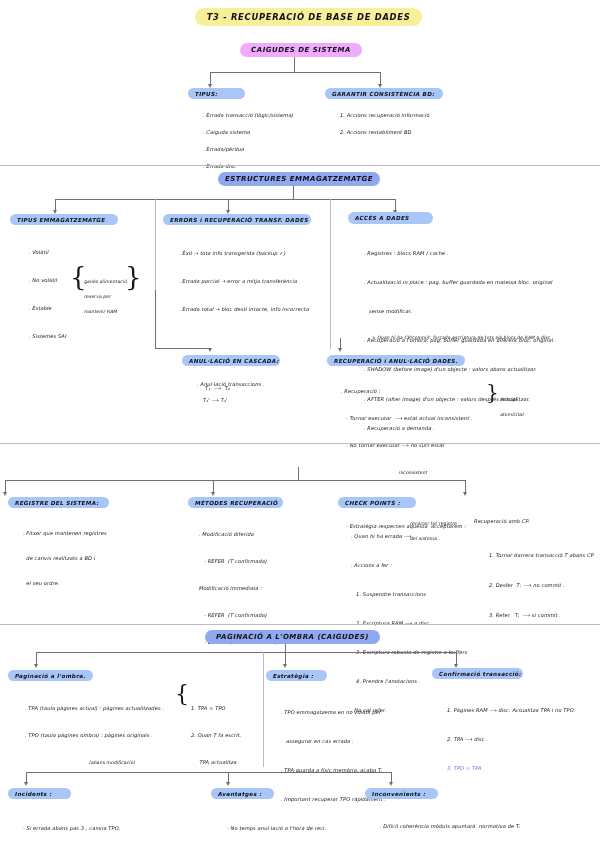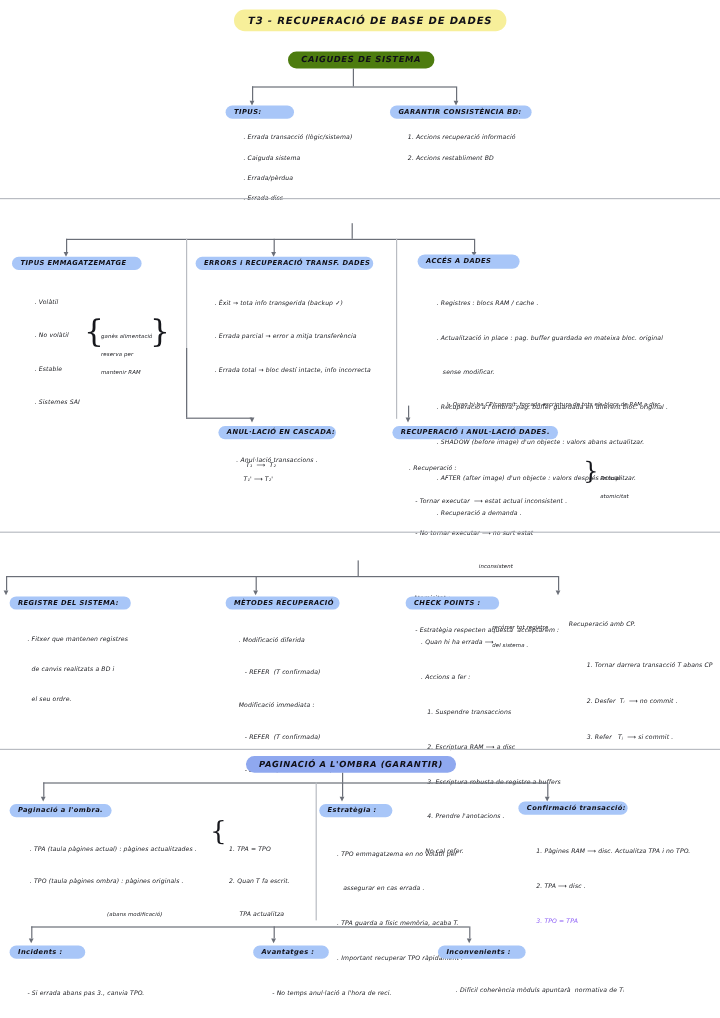--- a/index.html
+++ b/index.html
@@ -10,21 +10,21 @@
   }
   .page{position:relative;width:600px;height:720px;}
   .txt{position:absolute;font-size:5.1px;line-height:8.6px;letter-spacing:.1px;
        font-style:italic;white-space:pre;color:#16171c;}
   .small{font-size:4.5px;line-height:7.6px;}
 
   
   .pill{position:absolute;border-radius:999px;display:flex;align-items:center;
         justify-content:center;font-size:5.6px;font-style:italic;font-weight:bold;
         letter-spacing:.35px;color:#101018;white-space:nowrap;padding:0 6px;}
-  .pill.blue{background:#4d7c0f;}
+  .pill.blue{background:#f0abfc;}
   .pill.blue2{background:#a8c6f8;}
   .pill.purple{background:#8fa8ef;}
   .pill.yellow{background:#f7ef9a;}
   .pill.big{font-size:7px;letter-spacing:.5px;}
   .pill.title{font-size:8.4px;letter-spacing:.7px;}
 
   
   .ln{position:absolute;background:#6b6f78;}
   .ln.h{height:1px;}
   .ln.v{width:1px;}
@@ -60,20 +60,21 @@
   </div>
 
   <div class="pill blue2" style="left:325px;top:88px;width:105px;height:11px;justify-content:flex-start;padding-left:7px;">GARANTIR CONSISTÈNCIA BD:</div>
   <div class="txt" style="left:333px;top:102px;">
     <span>1. Accions recuperació informació</span><br>
     <span>2. Accions restabliment BD</span>
   </div>
 
   <div class="sep" style="top:165px;"></div>
 
+  <div class="pill purple big" style="left:218px;top:172px;width:150px;height:14px;">ESTRUCTURES  EMMAGATZEMATGE</div>
   <div class="ln v" style="left:293px;top:186px;height:13px;"></div>
   <div class="ln h" style="left:55px;top:199px;width:340px;"></div>
   <div class="ln v" style="left:55px;top:199px;height:11px;"></div>
   <div class="ln v" style="left:228px;top:199px;height:11px;"></div>
   <div class="ln v" style="left:395px;top:199px;height:11px;"></div>
   <div class="arrow" style="left:52.5px;top:210px;"></div>
   <div class="arrow" style="left:225.5px;top:210px;"></div>
   <div class="arrow" style="left:392.5px;top:210px;"></div>
 
   <div class="pill blue2" style="left:10px;top:214px;width:95px;height:11px;justify-content:flex-start;padding-left:7px;">TIPUS  EMMAGATZEMATGE</div>
@@ -185,21 +186,21 @@
   </div>
   <div class="txt" style="left:474px;top:517px;">Recuperació amb CP.</div>
   <div class="txt" style="left:482px;top:533px;line-height:15px;">
     <span>1. Tornar darrera transacció T abans CP</span><br>
     <span>2. Desfer  Tᵢ  ⟶ no commit .</span><br>
     <span>3. Refer   Tⱼ  ⟶ si commit .</span>
   </div>
 
   <div class="sep" style="top:624px;"></div>
 
-  <div class="pill purple big" style="left:205px;top:630px;width:163px;height:14px;">PAGINACIÓ A L'OMBRA (GARANTIR)</div>
+  <div class="pill purple big" style="left:205px;top:630px;width:163px;height:14px;">PAGINACIÓ A L'OMBRA (CAIGUDES)</div>
   <div class="ln v" style="left:285px;top:644px;height:8px;"></div>
   <div class="ln h" style="left:36px;top:652px;width:420px;"></div>
   <div class="ln v" style="left:36px;top:652px;height:12px;"></div>
   <div class="ln v" style="left:285px;top:652px;height:12px;"></div>
   <div class="ln v" style="left:456px;top:652px;height:12px;"></div>
   <div class="arrow" style="left:33.5px;top:664px;"></div>
   <div class="arrow" style="left:282.5px;top:664px;"></div>
   <div class="arrow" style="left:453.5px;top:664px;"></div>
 
   <div class="pill blue2" style="left:8px;top:670px;width:72px;height:11px;justify-content:flex-start;padding-left:7px;">Paginació a l'ombra.</div>

